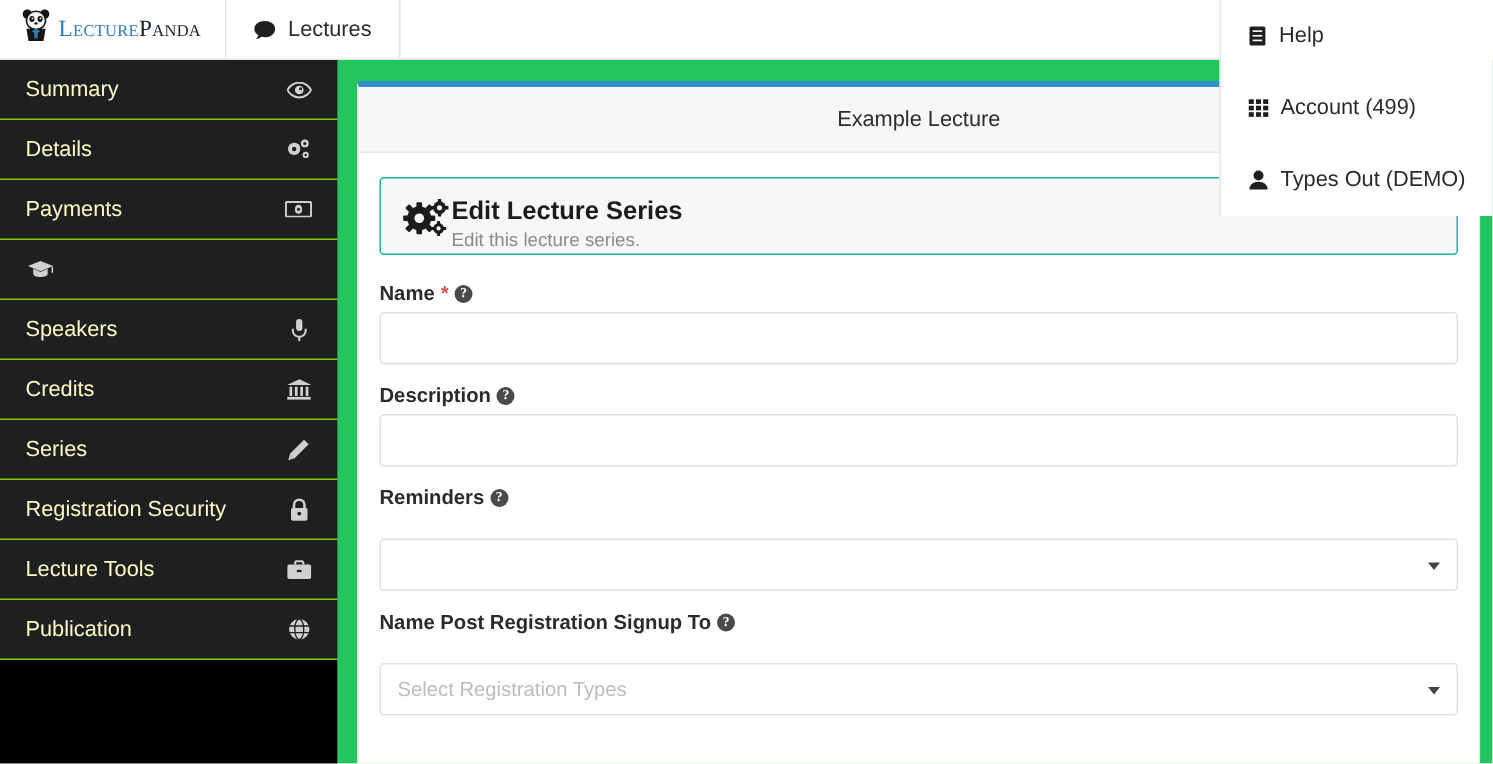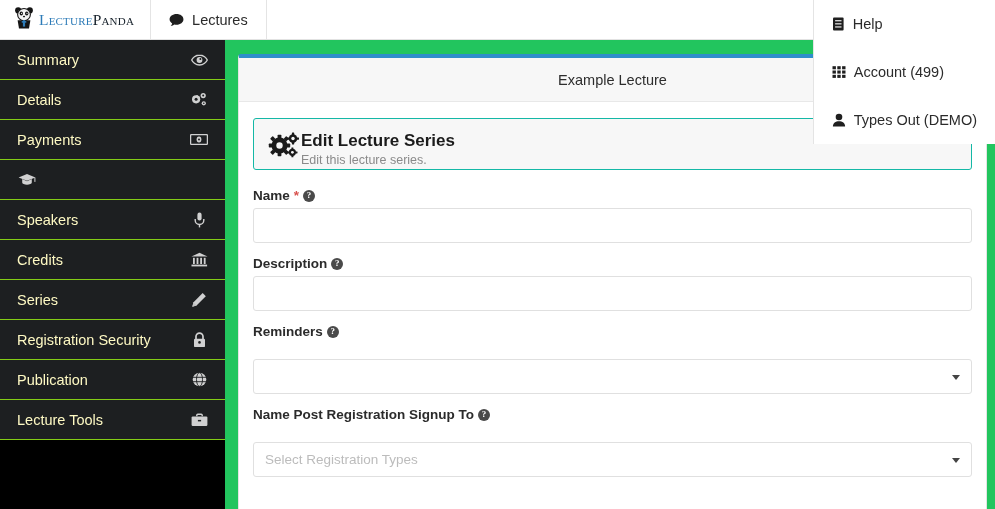--- a/index.html
+++ b/index.html
@@ -335,40 +335,40 @@
         <span class="side-icon">
           <svg width="13" height="16" viewBox="0 0 13 16">
             <path d="M3 7 V4.6 a3.5 3.5 0 0 1 7 0 V7" fill="none" stroke="#e0e0e0" stroke-width="1.7"></path>
             <rect x="1" y="6.7" width="11" height="8.4" rx="1.2" fill="#e0e0e0"></rect>
             <circle cx="6.5" cy="10.4" r="1.3" fill="#1d1f21"></circle>
           </svg>
         </span>
       </div>
 
       <div class="side-item">
+        <span class="side-label">Lecture Tools</span>
+        <span class="side-icon">
+          <svg width="17" height="14" viewBox="0 0 17 14">
+            <path d="M5.8 3.3 V2.2 a1 1 0 0 1 1-1 h3.4 a1 1 0 0 1 1 1 v1.1" fill="none" stroke="#e0e0e0" stroke-width="1.4"></path>
+            <rect x="0.6" y="3.4" width="15.8" height="9.6" rx="1.2" fill="#e0e0e0"></rect>
+            <rect x="6.9" y="6.9" width="3.2" height="1.5" fill="#1d1f21"></rect>
+          </svg>
+        </span>
+      </div>
+
+      <div class="side-item">
         <span class="side-label">Publication</span>
         <span class="side-icon">
           <svg width="15" height="15" viewBox="0 0 15 15">
             <circle cx="7.5" cy="7.5" r="6.8" fill="#e0e0e0"></circle>
             <g stroke="#1d1f21" stroke-width=".9" fill="none">
               <ellipse cx="7.5" cy="7.5" rx="3" ry="6.8"></ellipse>
               <line x1="0.8" y1="5.3" x2="14.2" y2="5.3"></line>
               <line x1="0.8" y1="9.7" x2="14.2" y2="9.7"></line>
             </g>
-          </svg>
-        </span>
-      </div>
-
-      <div class="side-item">
-        <span class="side-label">Lecture Tools</span>
-        <span class="side-icon">
-          <svg width="17" height="14" viewBox="0 0 17 14">
-            <path d="M5.8 3.3 V2.2 a1 1 0 0 1 1-1 h3.4 a1 1 0 0 1 1 1 v1.1" fill="none" stroke="#e0e0e0" stroke-width="1.4"></path>
-            <rect x="0.6" y="3.4" width="15.8" height="9.6" rx="1.2" fill="#e0e0e0"></rect>
-            <rect x="6.9" y="6.9" width="3.2" height="1.5" fill="#1d1f21"></rect>
           </svg>
         </span>
       </div>
 
     </div>
     <div class="side-filler"></div>
   </div>
 
   <div id="main">
     <div class="panel">

